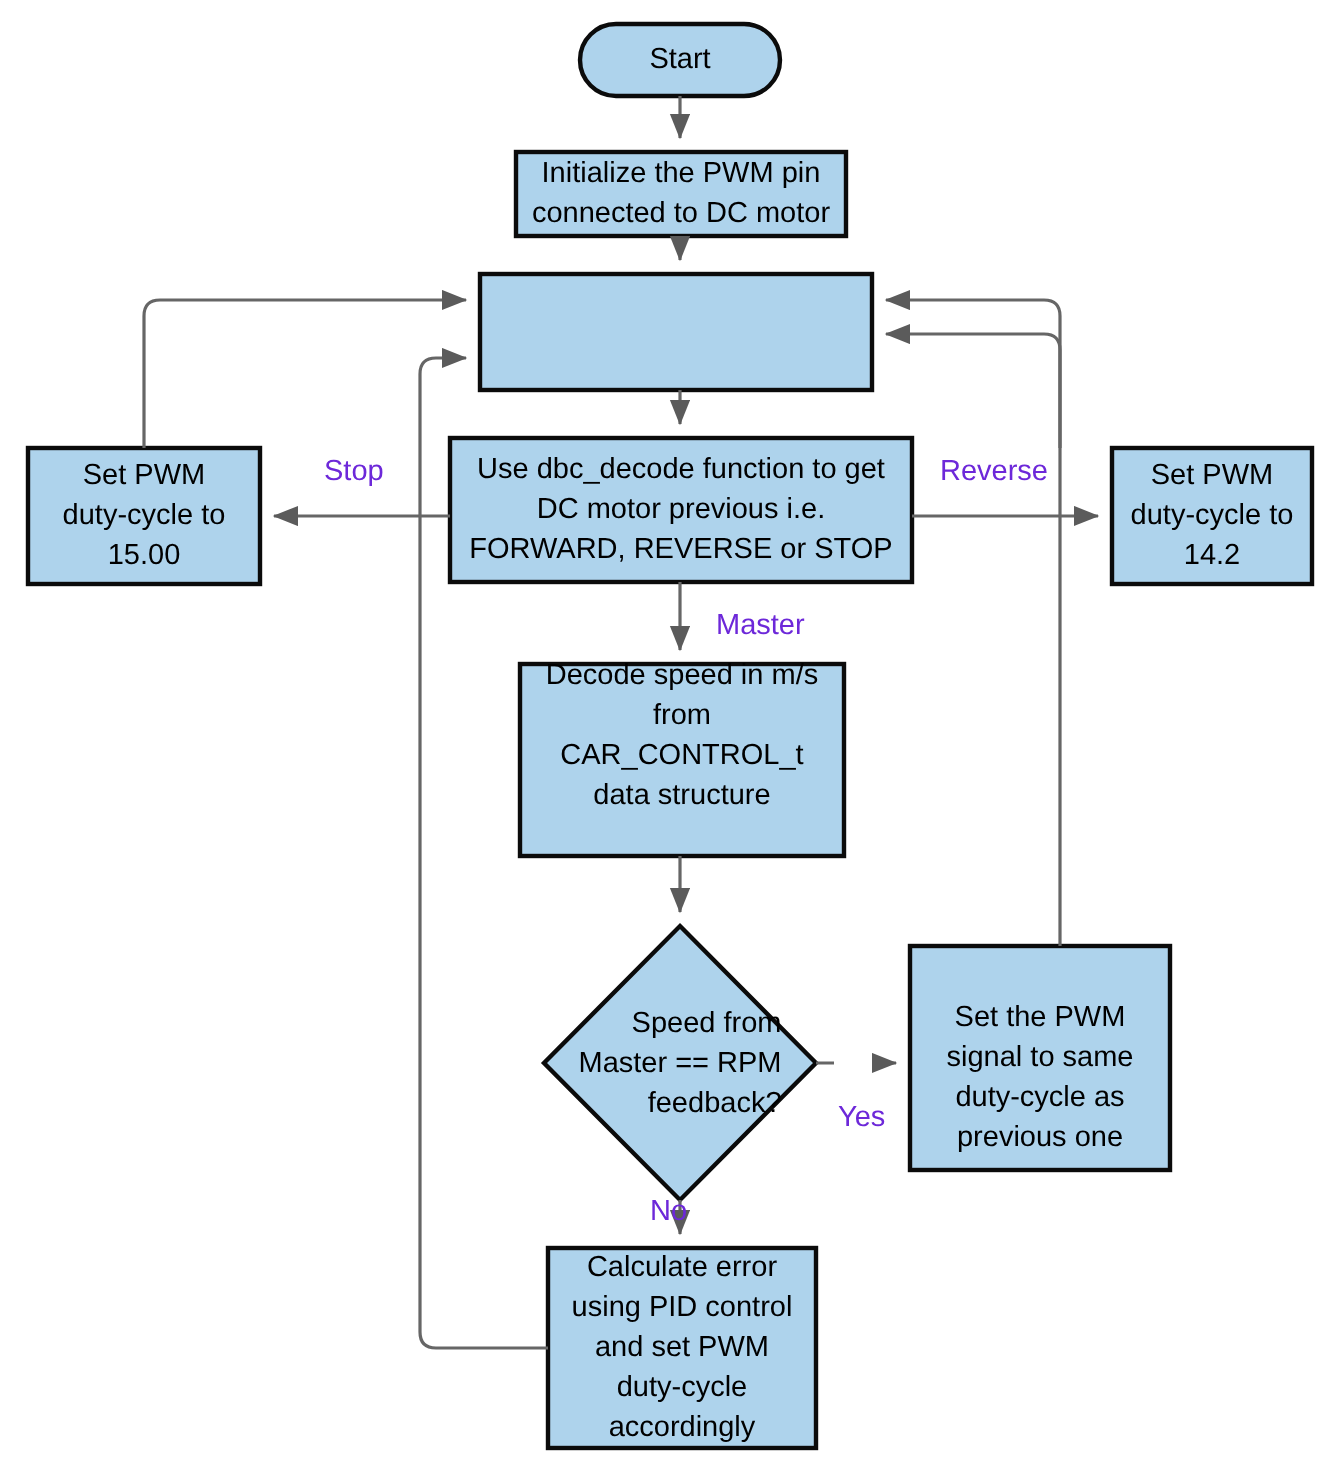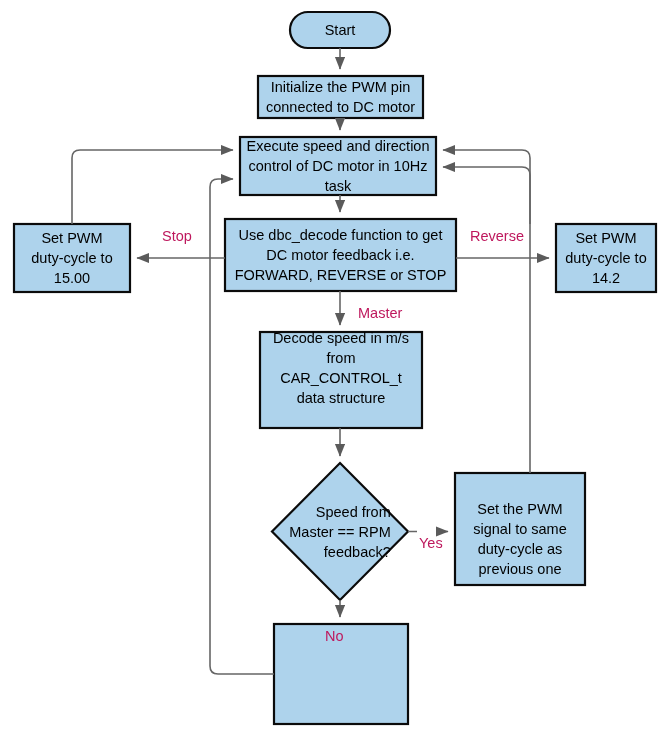--- a/index.html
+++ b/index.html
@@ -31,21 +31,21 @@
     justify-content: center;
     text-align: center;
     color: #000000;
     font-size: 14.5px;
     line-height: 20px;
     pointer-events: none;
     white-space: pre-line;
   }
   .edge-label {
     position: absolute;
-    color: #be185d;
+    color: #6d28d9;
     font-size: 14.5px;
     line-height: 17px;
     white-space: nowrap;
   }
 </style>
 </head>
 <body>
 
 <div id="canvas">
 
@@ -106,26 +106,23 @@
 
       <path d="M274,674 L218,674 Q210,674 210,666 L210,187 Q210,179 218,179 L233,179" marker-end="url(#arrow)"></path>
     </g>
   </svg>
 
   <div class="node-label" style="left:258px; top:76px; width:165px; height:42px;">Initialize the PWM pin
 connected to DC motor</div>
 
   <div class="node-label" style="left:290px; top:12px; width:100px; height:36px;">Start</div>
 
-  <div class="node-label" style="left:240px; top:137px; width:196px; height:58px;">Execute speed and direction
-control of DC motor in 10Hz
-task</div>
 
   <div class="node-label" style="left:225px; top:219px; width:231px; height:72px;">Use dbc_decode function to get
-DC motor feedback i.e.
+DC motor previous i.e.
 FORWARD, REVERSE or STOP</div>
 
   <div class="node-label" style="left:14px; top:224px; width:116px; height:68px;">Set PWM
 duty-cycle to
 15.00</div>
 
   <div class="node-label" style="left:556px; top:224px; width:100px; height:68px;">Set PWM
 duty-cycle to
 14.2</div>
 
@@ -136,24 +133,29 @@
 
   <div class="node-label" style="left:272px; top:463px; width:136px; height:137px;text-align:right;">Speed from
 Master == RPM
 feedback?</div>
 
   <div class="node-label" style="left:455px; top:473px; width:130px; height:132px;">Set the PWM
 signal to same
 duty-cycle as
 previous one</div>
 
+  <div class="node-label" style="left:274px; top:624px; width:134px; height:100px;">Calculate error
+using PID control
+and set PWM
+duty-cycle
+accordingly</div>
 
   <div class="edge-label" style="left:162px; top:228px;">Stop</div>
 
   <div class="edge-label" style="left:470px; top:228px;text-align:right;">Reverse</div>
 
   <div class="edge-label" style="left:358px; top:305px;">Master</div>
 
-  <div class="edge-label" style="left:419px; top:535px;">Yes</div>
+  <div class="edge-label" style="left:419px; top:551px;">Yes</div>
 
-  <div class="edge-label" style="left:325px; top:628px;">No</div>
+  <div class="edge-label" style="left:325px; top:598px;">No</div>
 
 </div>
 
 </body></html>

